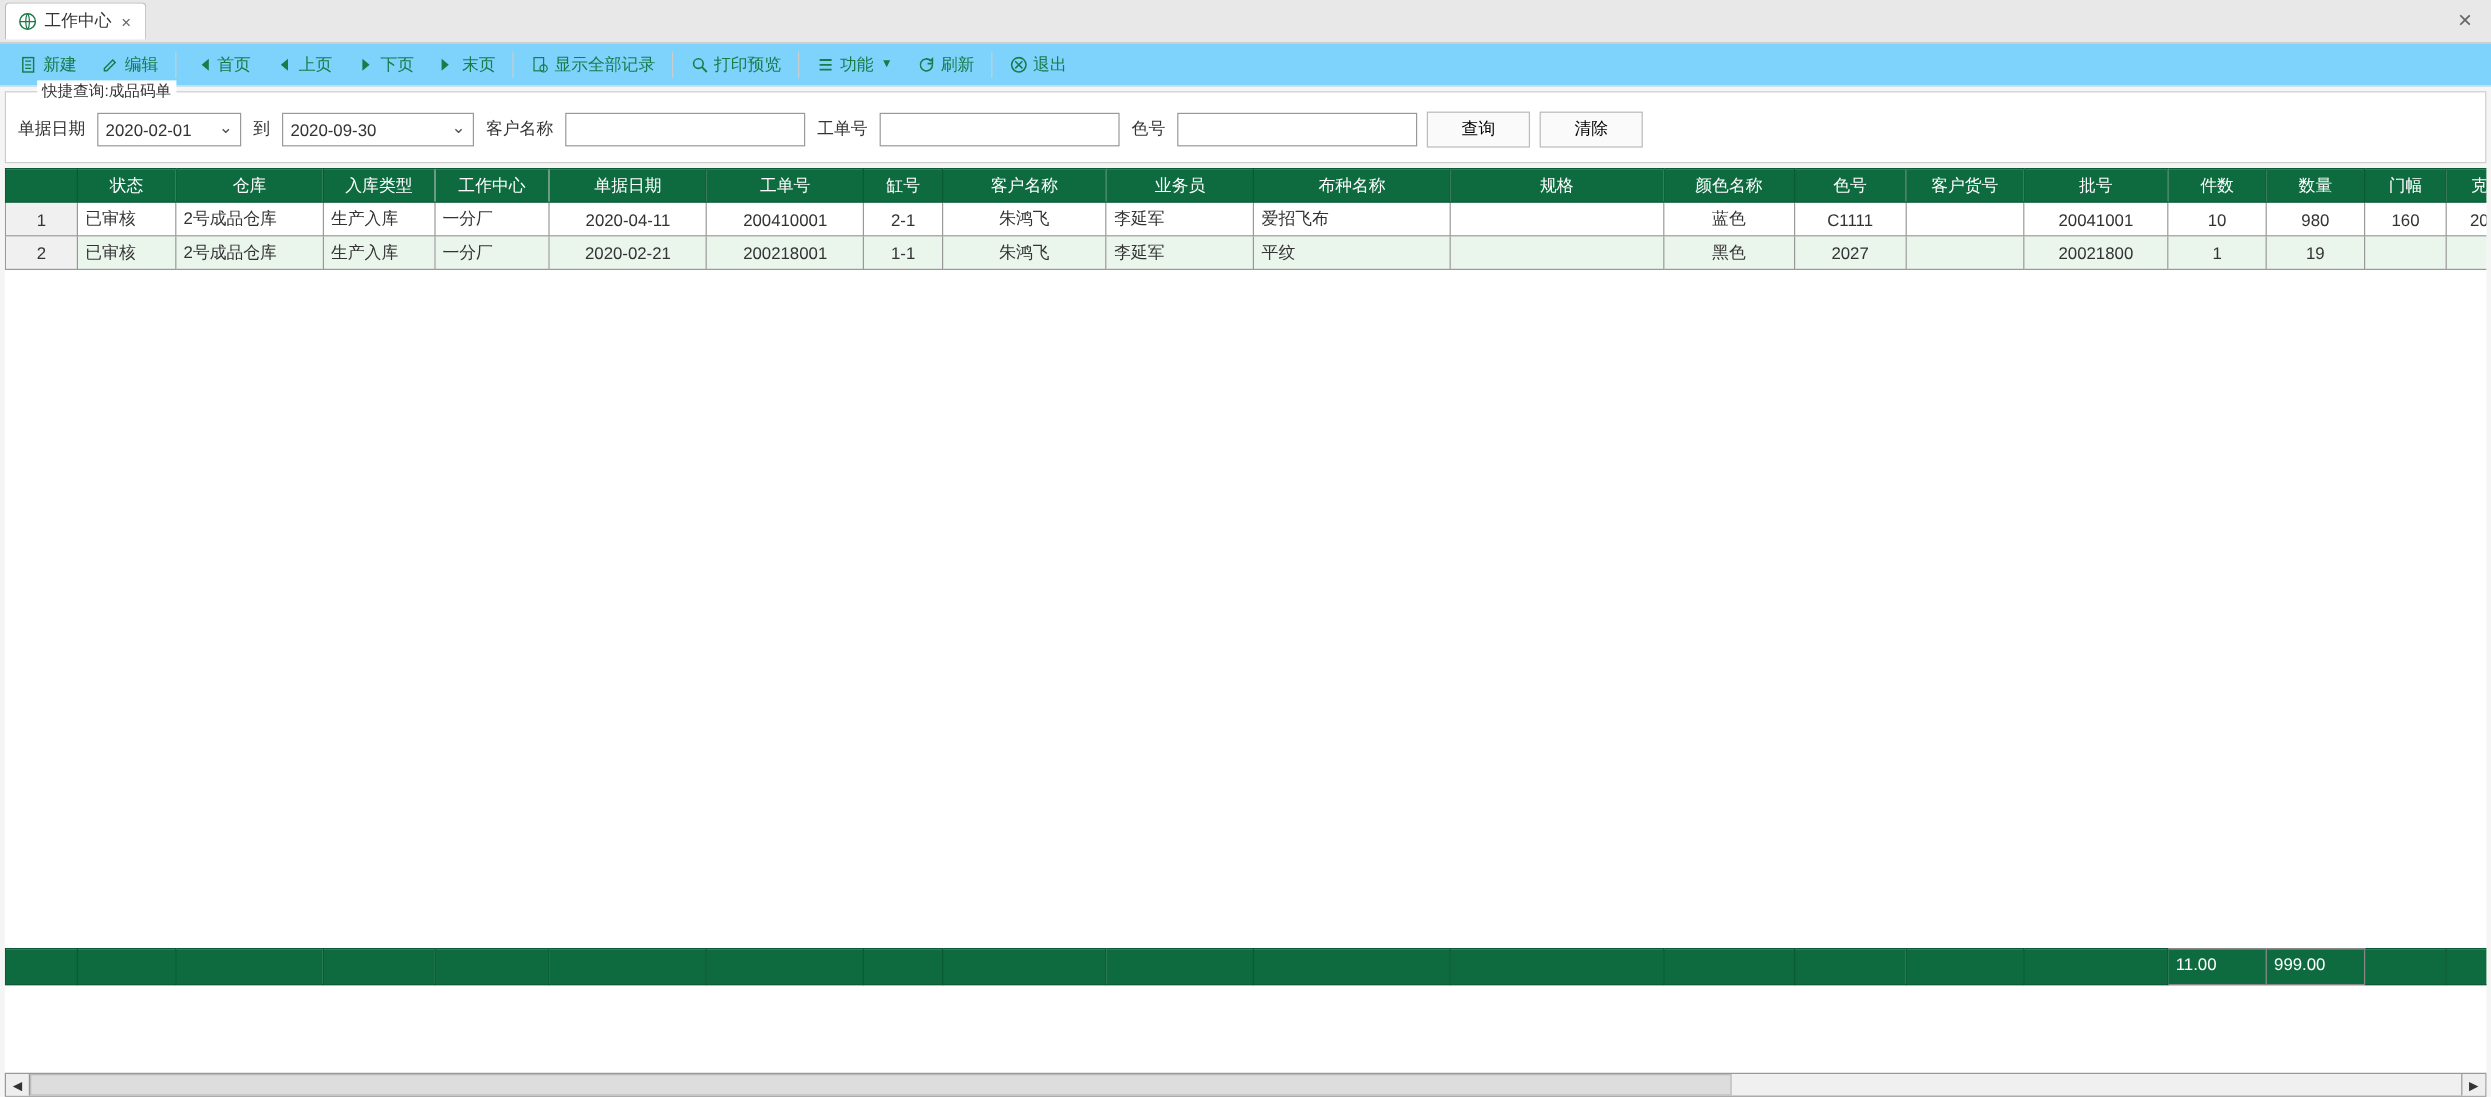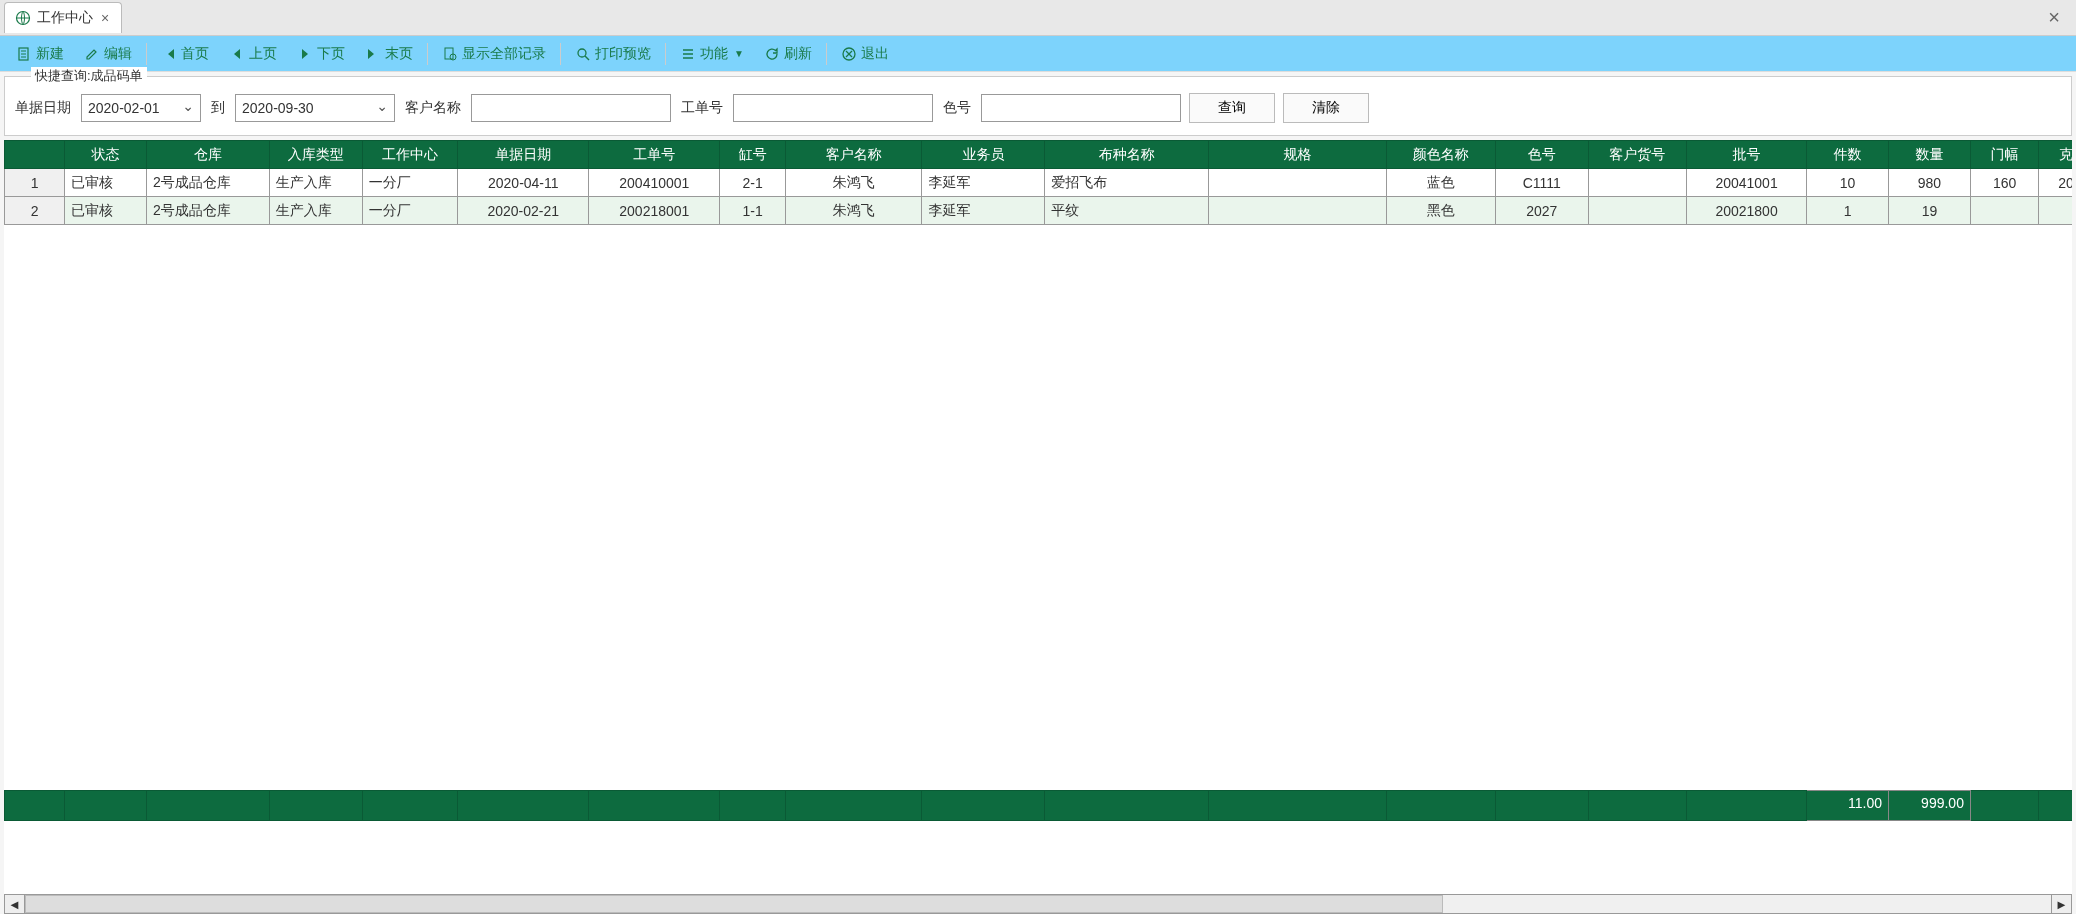--- a/index.html
+++ b/index.html
@@ -32,21 +32,21 @@
 .grid-row { display: table-row; }
 .grid-cell, .grid-head { display: table-cell; border: 1px solid #999; padding: 4px 6px; font-size: 14px; height: 28px; vertical-align: middle; text-align: center; white-space: nowrap; overflow: hidden; }
 .grid-head { background: #0d6b3f; color: #fff; font-weight: normal; border-color: #0a5a35; }
 .grid-rownum { background: #f0f0f0; width: 44px; }
 .grid-body-row.even .grid-cell { background: #eaf5ec; }
 .grid-body-row.odd .grid-cell { background: #fff; }
 .grid-body-row .grid-rownum { background: #f0f0f0 !important; }
 .left-align { text-align: left; }
 
 .summary-row { display: table-row; }
-.summary-cell { display: table-cell; background: #0d6b3f; border: 1px solid #0a5a35; height: 30px; padding: 4px 6px; color: #fff; text-align: right; font-size: 14px; }
+.summary-cell { display: table-cell; background: #0d6b3f; border: 1px solid #0a5a35; height: 30px; padding: 4px 6px; color: #fff; font-size: 14px; }
 .summary-cell.val { background: #0d6b3f; border:1px solid #888; }
 
 .h-scroll { height: 20px; display:flex; align-items:stretch; margin: 0 4px; border:1px solid #999; background:#f0f0f0;}
 .h-scroll-btn { width: 20px; display:flex; align-items:center; justify-content:center; border-right:1px solid #999; background:#eee; cursor:pointer;}
 .h-scroll-btn.right{border-left:1px solid #999; border-right:none;}
 .h-scroll-track{flex:1; position:relative;}
 .h-scroll-thumb{position:absolute; left:0; top:0; bottom:0; width:70%; background:#ddd; border:1px solid #bbb;}
 
 .status-bar { height: 26px; background: #fff; border-top: 1px solid #ccc; padding: 4px 8px; font-size: 13px; }
 

